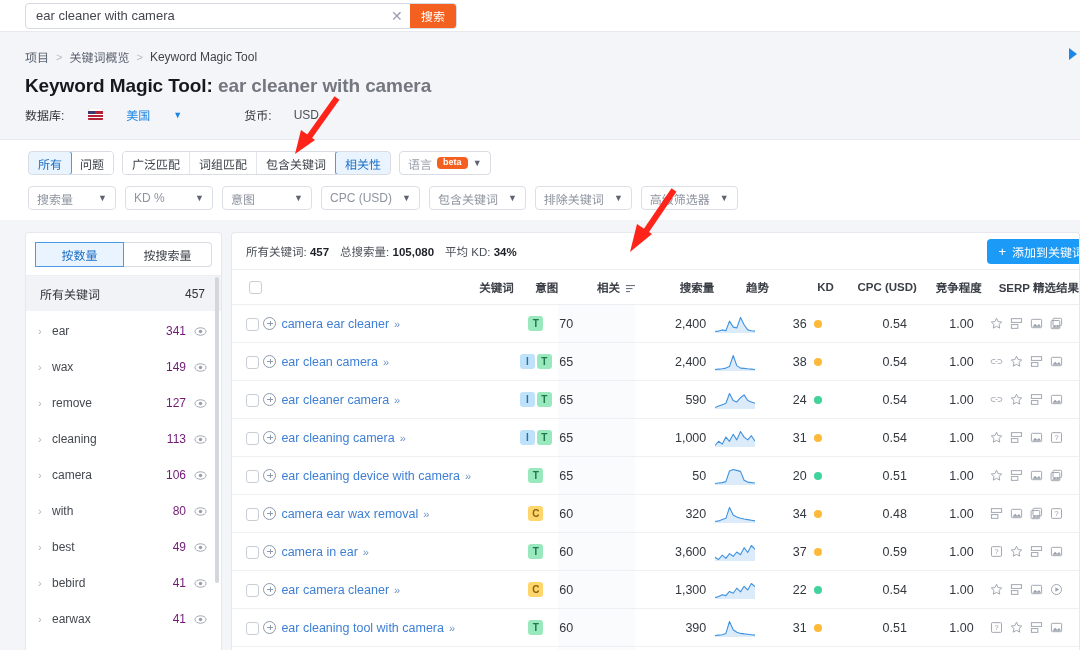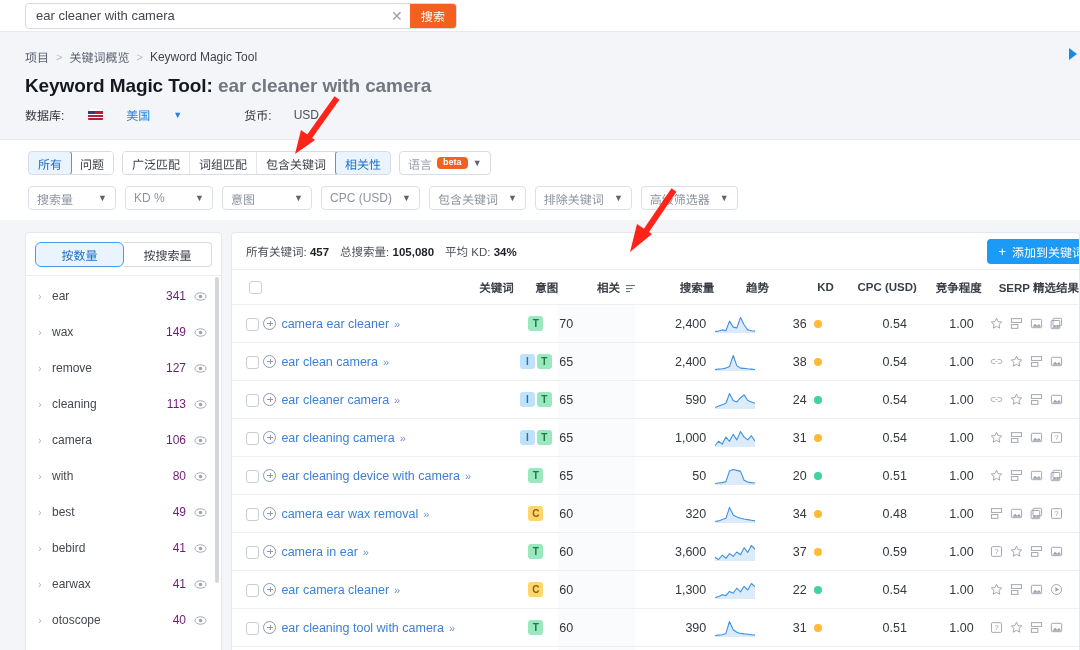--- a/index.html
+++ b/index.html
@@ -216,21 +216,21 @@
     font-size: 12px;
     border: 1px solid #d9dce3;
     background: #fff;
     color: #3b3f47;
     cursor: pointer;
   }
   .side-toggle .seg:first-child { border-radius: 4px 0 0 4px; }
   .side-toggle .seg:last-child { border-radius: 0 4px 4px 0; border-left: none; }
   .side-toggle .seg.active {
     background: #eaf4fe; color: #1b6fc4;
-    border: 1px solid #4a9ae8; border-radius: 6px;
+    border: 1px solid #4a9ae8; border-radius: 0;
     z-index: 2;
   }
   .side-all {
     display: flex; align-items: center; justify-content: space-between;
     padding: 9px 16px 9px 14px;
     background: #f2f3f7;
     font-size: 12px;
     color: #2f333a;
     cursor: pointer;
   }
@@ -480,20 +480,24 @@
       </div>
     </div>
   </div>
 
   <div class="content">
 
     <div class="sidebar">
       <div class="side-toggle">
         <div class="seg active">按数量</div>
         <div class="seg">按搜索量</div>
+      </div>
+      <div class="side-all">
+        <span>所有关键词</span>
+        <span>457</span>
       </div>
       <div class="side-list" id="side-list">
           <div class="side-item">
             <span class="arrow">›</span>
             <span class="nm">ear</span>
             <span class="ct">341</span>
             <span class="eye">
               <svg width="13" height="13" viewBox="0 0 14 14">
                 <ellipse cx="7" cy="7" rx="6" ry="4" fill="none" stroke="#9aa0ac" stroke-width="1"></ellipse>
                 <circle cx="7" cy="7" r="1.9" fill="#9aa0ac"></circle>

